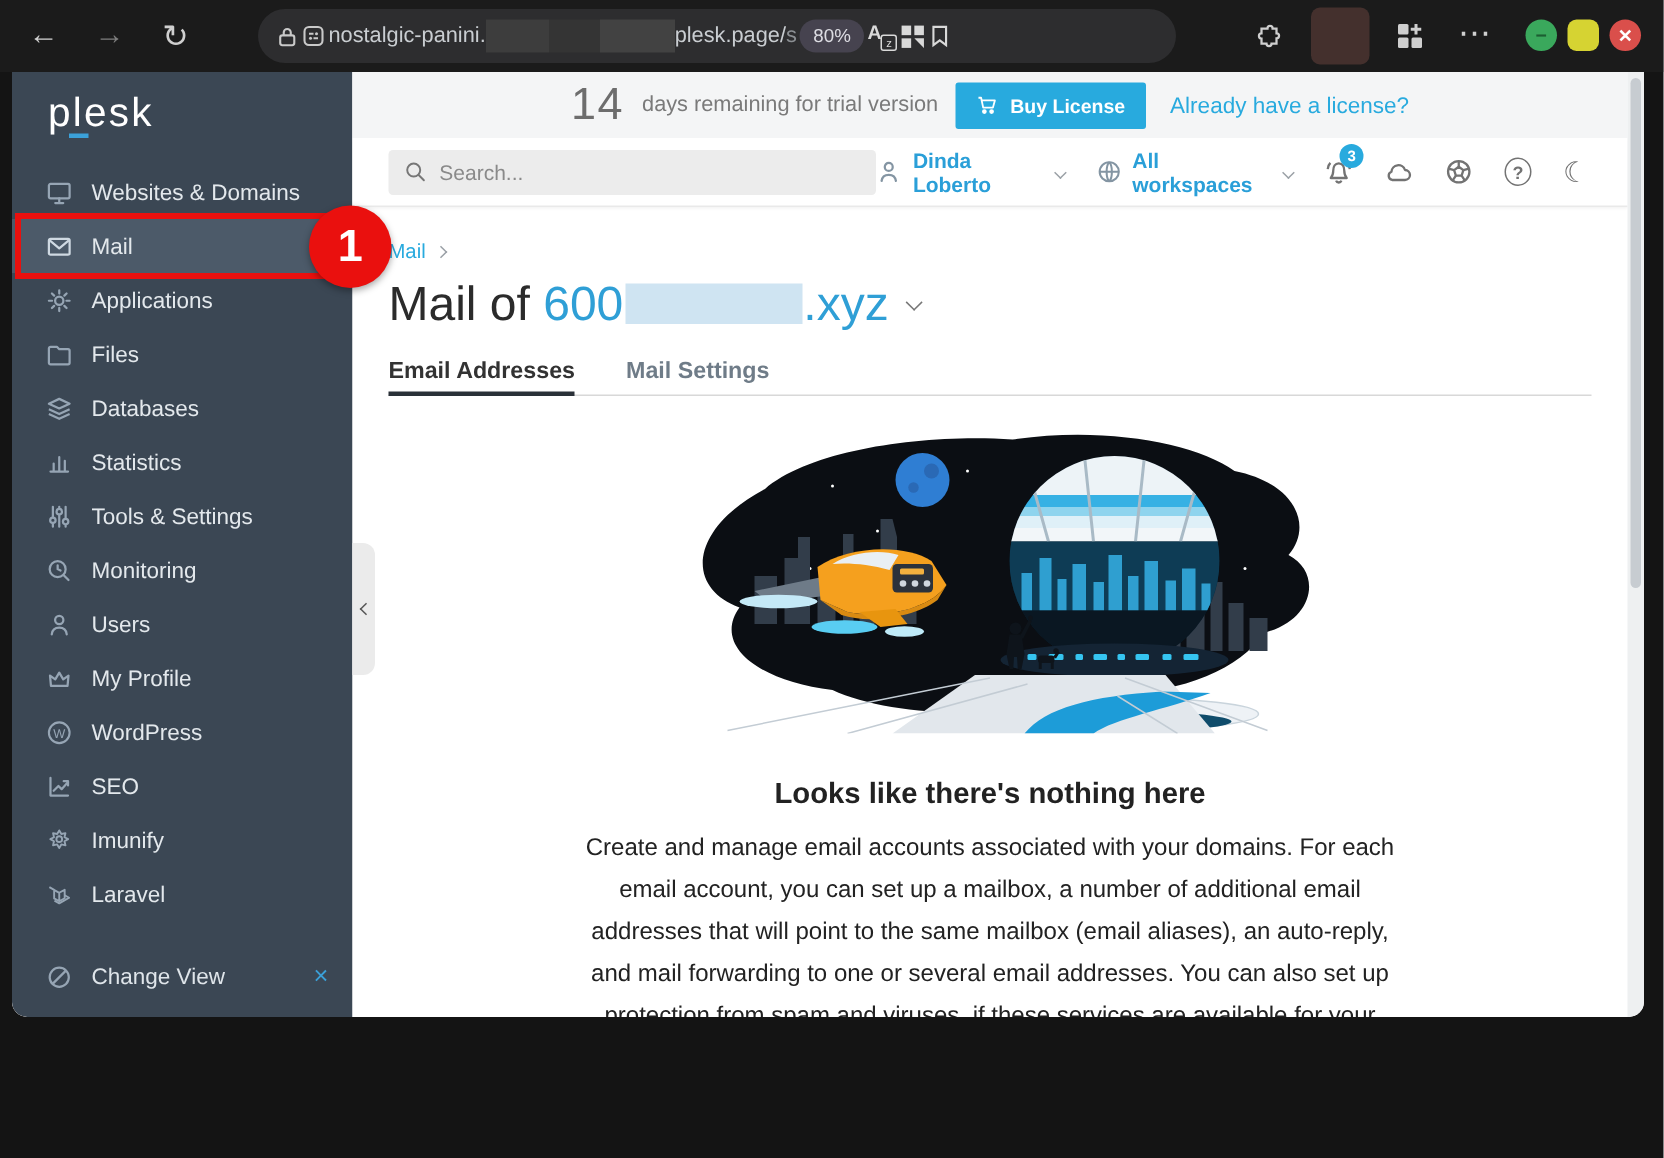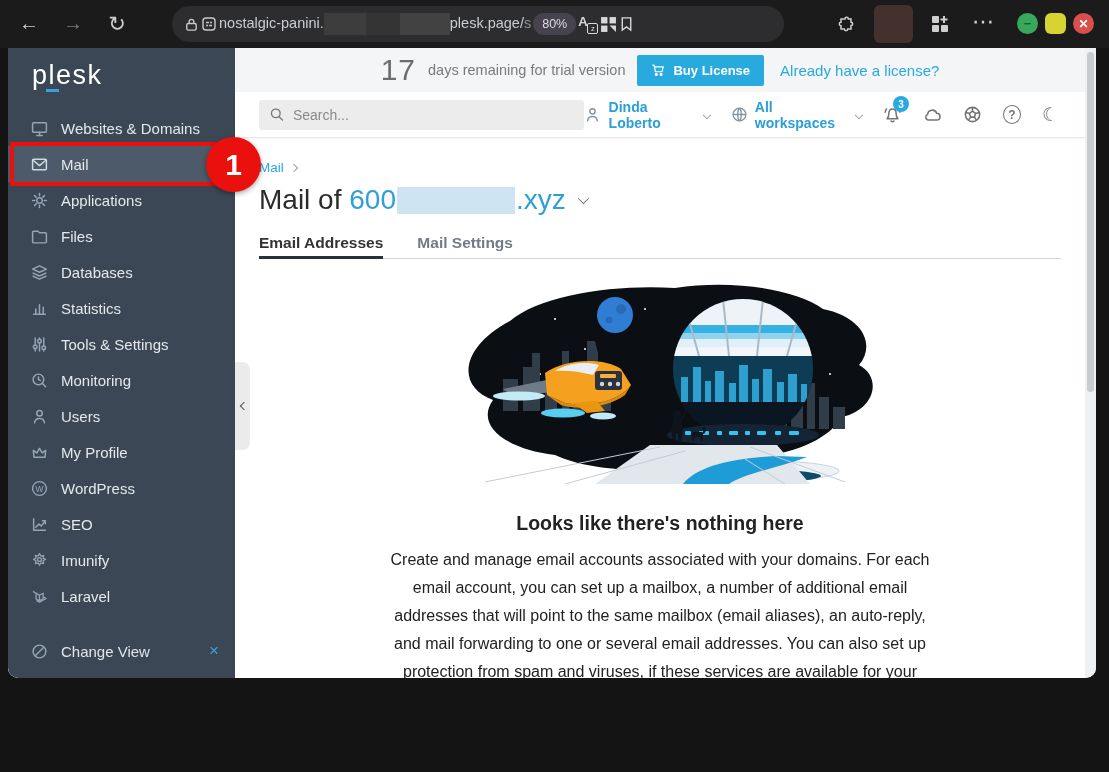--- a/index.html
+++ b/index.html
@@ -62,21 +62,21 @@
   .ticon { width:19px; height:19px; color:#737373; display:flex; align-items:center; justify-content:center; }
   #bell-wrap { position:relative; }
   #bell-badge { position:absolute; top:-9px; right:-7px; width:16px; height:16px; background:#28aade; color:#fff; border-radius:50%; font-size:10px; font-weight:bold; display:flex; align-items:center; justify-content:center; }
   #help-icon { width:19px; height:19px; border:1.5px solid #737373; border-radius:50%; color:#737373; font-size:12px; font-weight:bold; display:flex; align-items:center; justify-content:center; }
   #moon-icon { font-size:19px; color:#737373; }
 
   #content { position:absolute; left:0; right:0; top:90px; bottom:0; padding:0 24px; overflow:hidden; }
   #breadcrumb { margin-top:22px; font-size:13.5px; color:#28aade; display:flex; align-items:center; gap:7px; }
   .chev { display:inline-block; width:6px; height:6px; border-right:1.6px solid #9aa0a6; border-bottom:1.6px solid #9aa0a6; transform:rotate(45deg); }
   .chev-right { transform:rotate(-45deg); }
-  #page-title { margin-top:9px; font-size:28px; color:#2b2b2b; display:flex; align-items:center; }
+  #page-title { margin-top:9px; font-size:32px; color:#2b2b2b; display:flex; align-items:center; }
   #page-title .domain { color:#2f9fd6; }
   #domain-redact { display:inline-block; width:118px; height:27px; background:#cfe4f2; margin:0 1px; }
   #title-chev { margin-left:12px; width:8px; height:8px; border-right:1.8px solid #777; border-bottom:1.8px solid #777; transform:rotate(45deg) translateY(-2px); }
   #tabs { margin-top:18px; display:flex; gap:34px; border-bottom:1px solid #d8d8d8; }
   .tab { font-size:15.5px; padding-bottom:4px; cursor:pointer; }
   .tab.active { color:#333; font-weight:bold; border-bottom:3px solid #2a3138; margin-bottom:-1px; }
   .tab.inactive { color:#6f7c88; font-weight:bold; }
 
   #empty-state { text-align:center; margin-top:20px; }
   #empty-heading { margin-top:24px; font-size:19.5px; font-weight:bold; color:#222; }
@@ -297,21 +297,21 @@
             <path d="M4 12L12 4"></path>
           </svg>
         </span>
       <span>Change View</span>
       <span id="cv-close">×</span>
     </div>
   </div>
 
   <div id="main">
     <div id="trial-banner">
-      <span id="trial-days">17</span>
+      <span id="trial-days">14</span>
       <span>days remaining for trial version</span>
       <button id="buy-license">
         <svg class="ic" width="14" height="14" viewBox="0 0 16 16" fill="none" stroke="#fff" stroke-width="1.4" stroke-linejoin="round">
             <path d="M1.5 2.5h2l1.6 7.5h7.4l1.5-5.5H4.3"></path>
             <circle cx="6" cy="13" r="1.1" fill="#fff"></circle>
             <circle cx="11.5" cy="13" r="1.1" fill="#fff"></circle>
           </svg>
         <span>Buy License</span>
       </button>
       <a id="already-license" href="#">Already have a license?</a>

